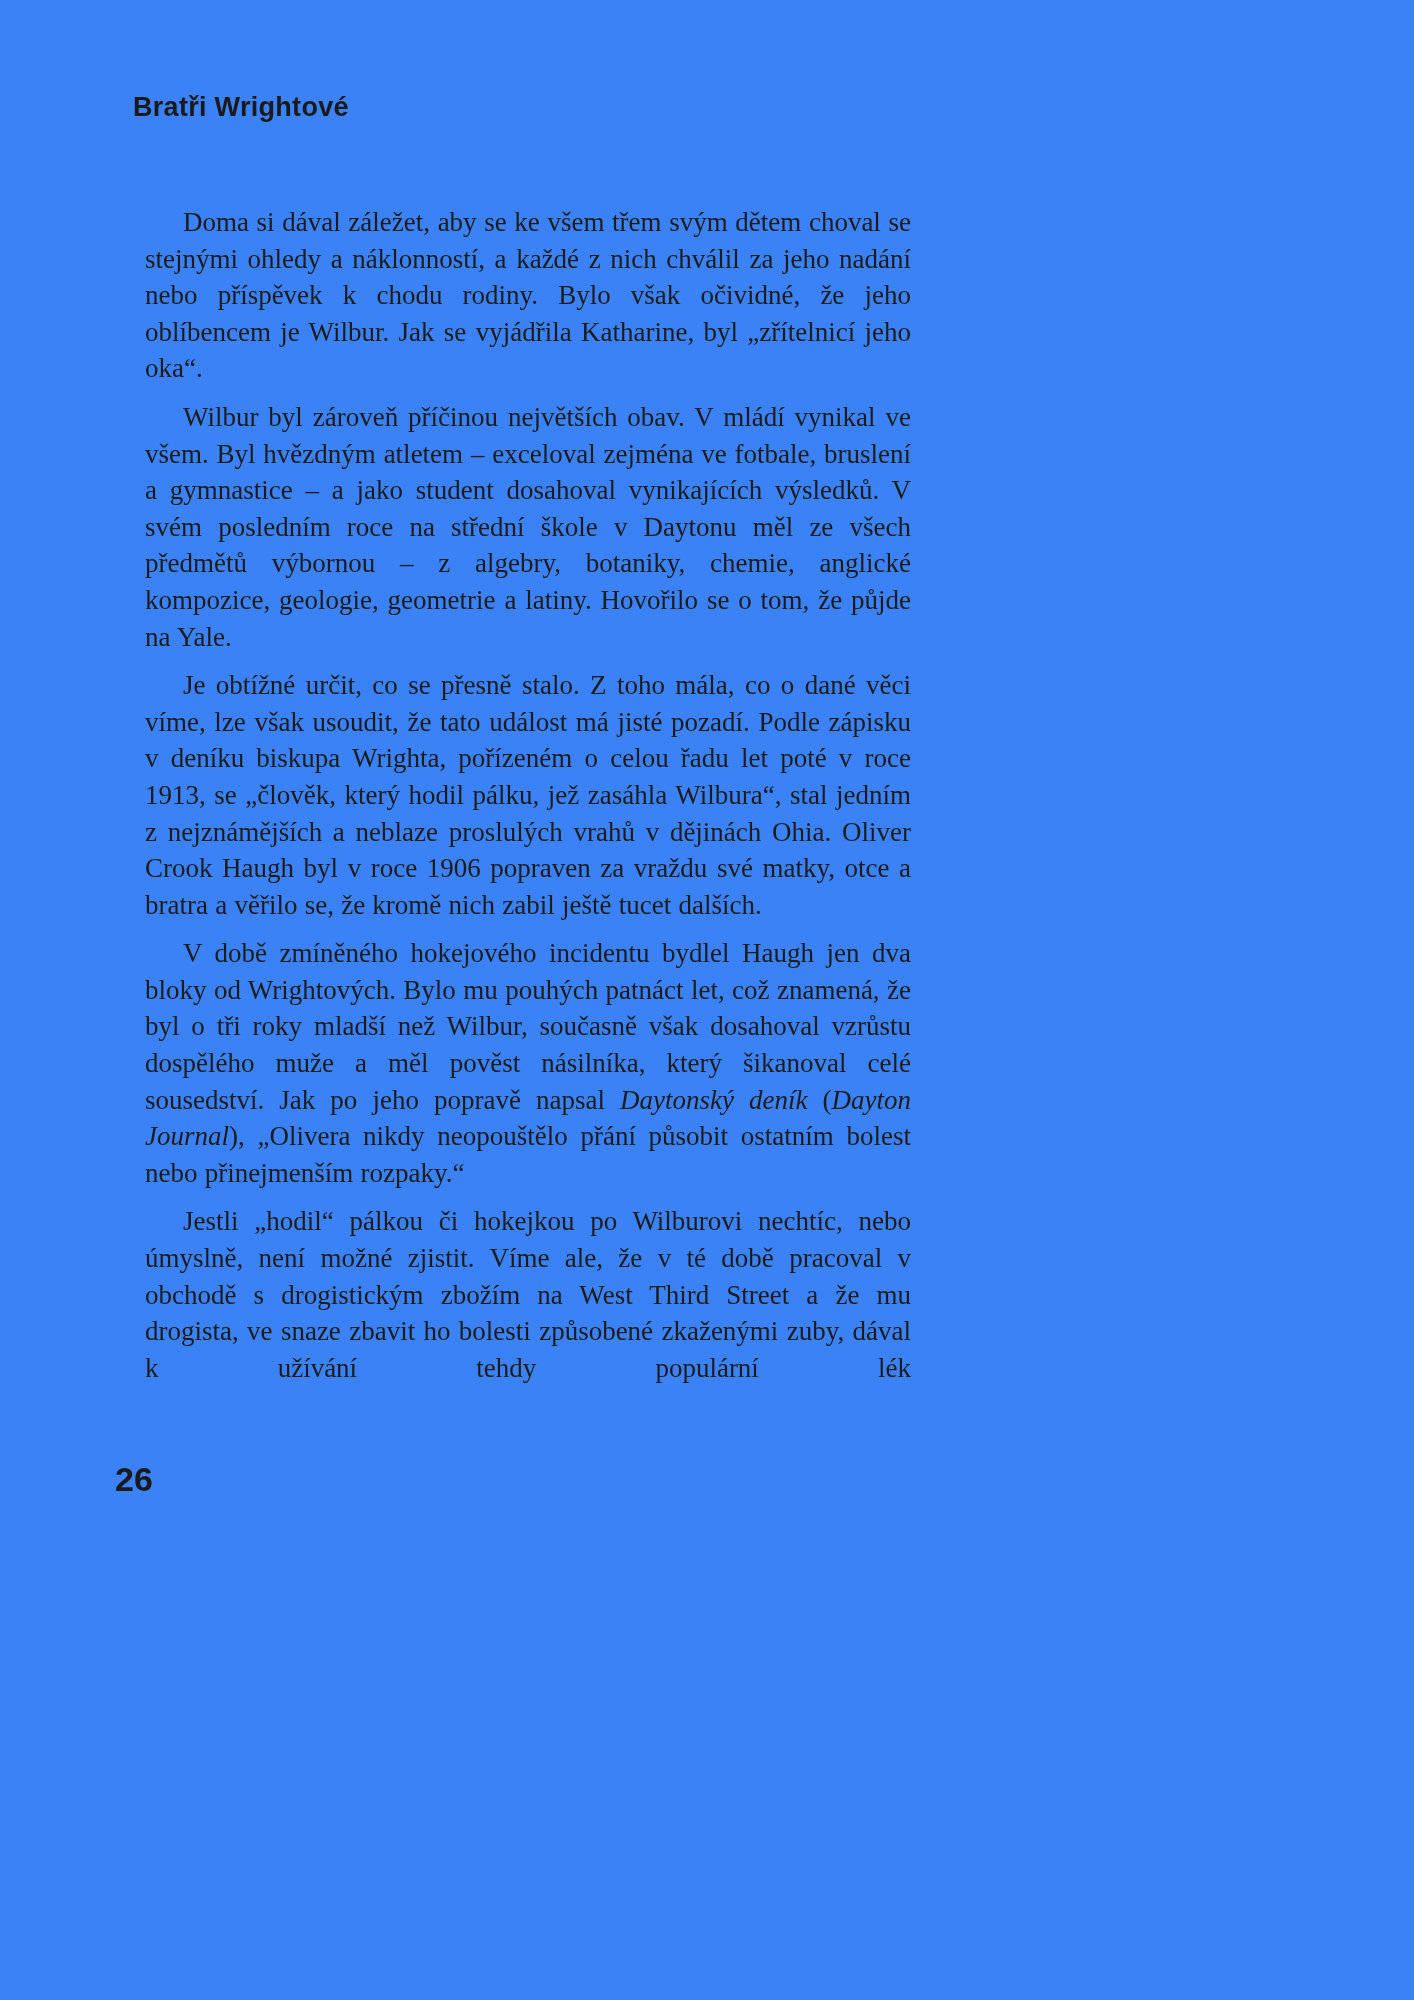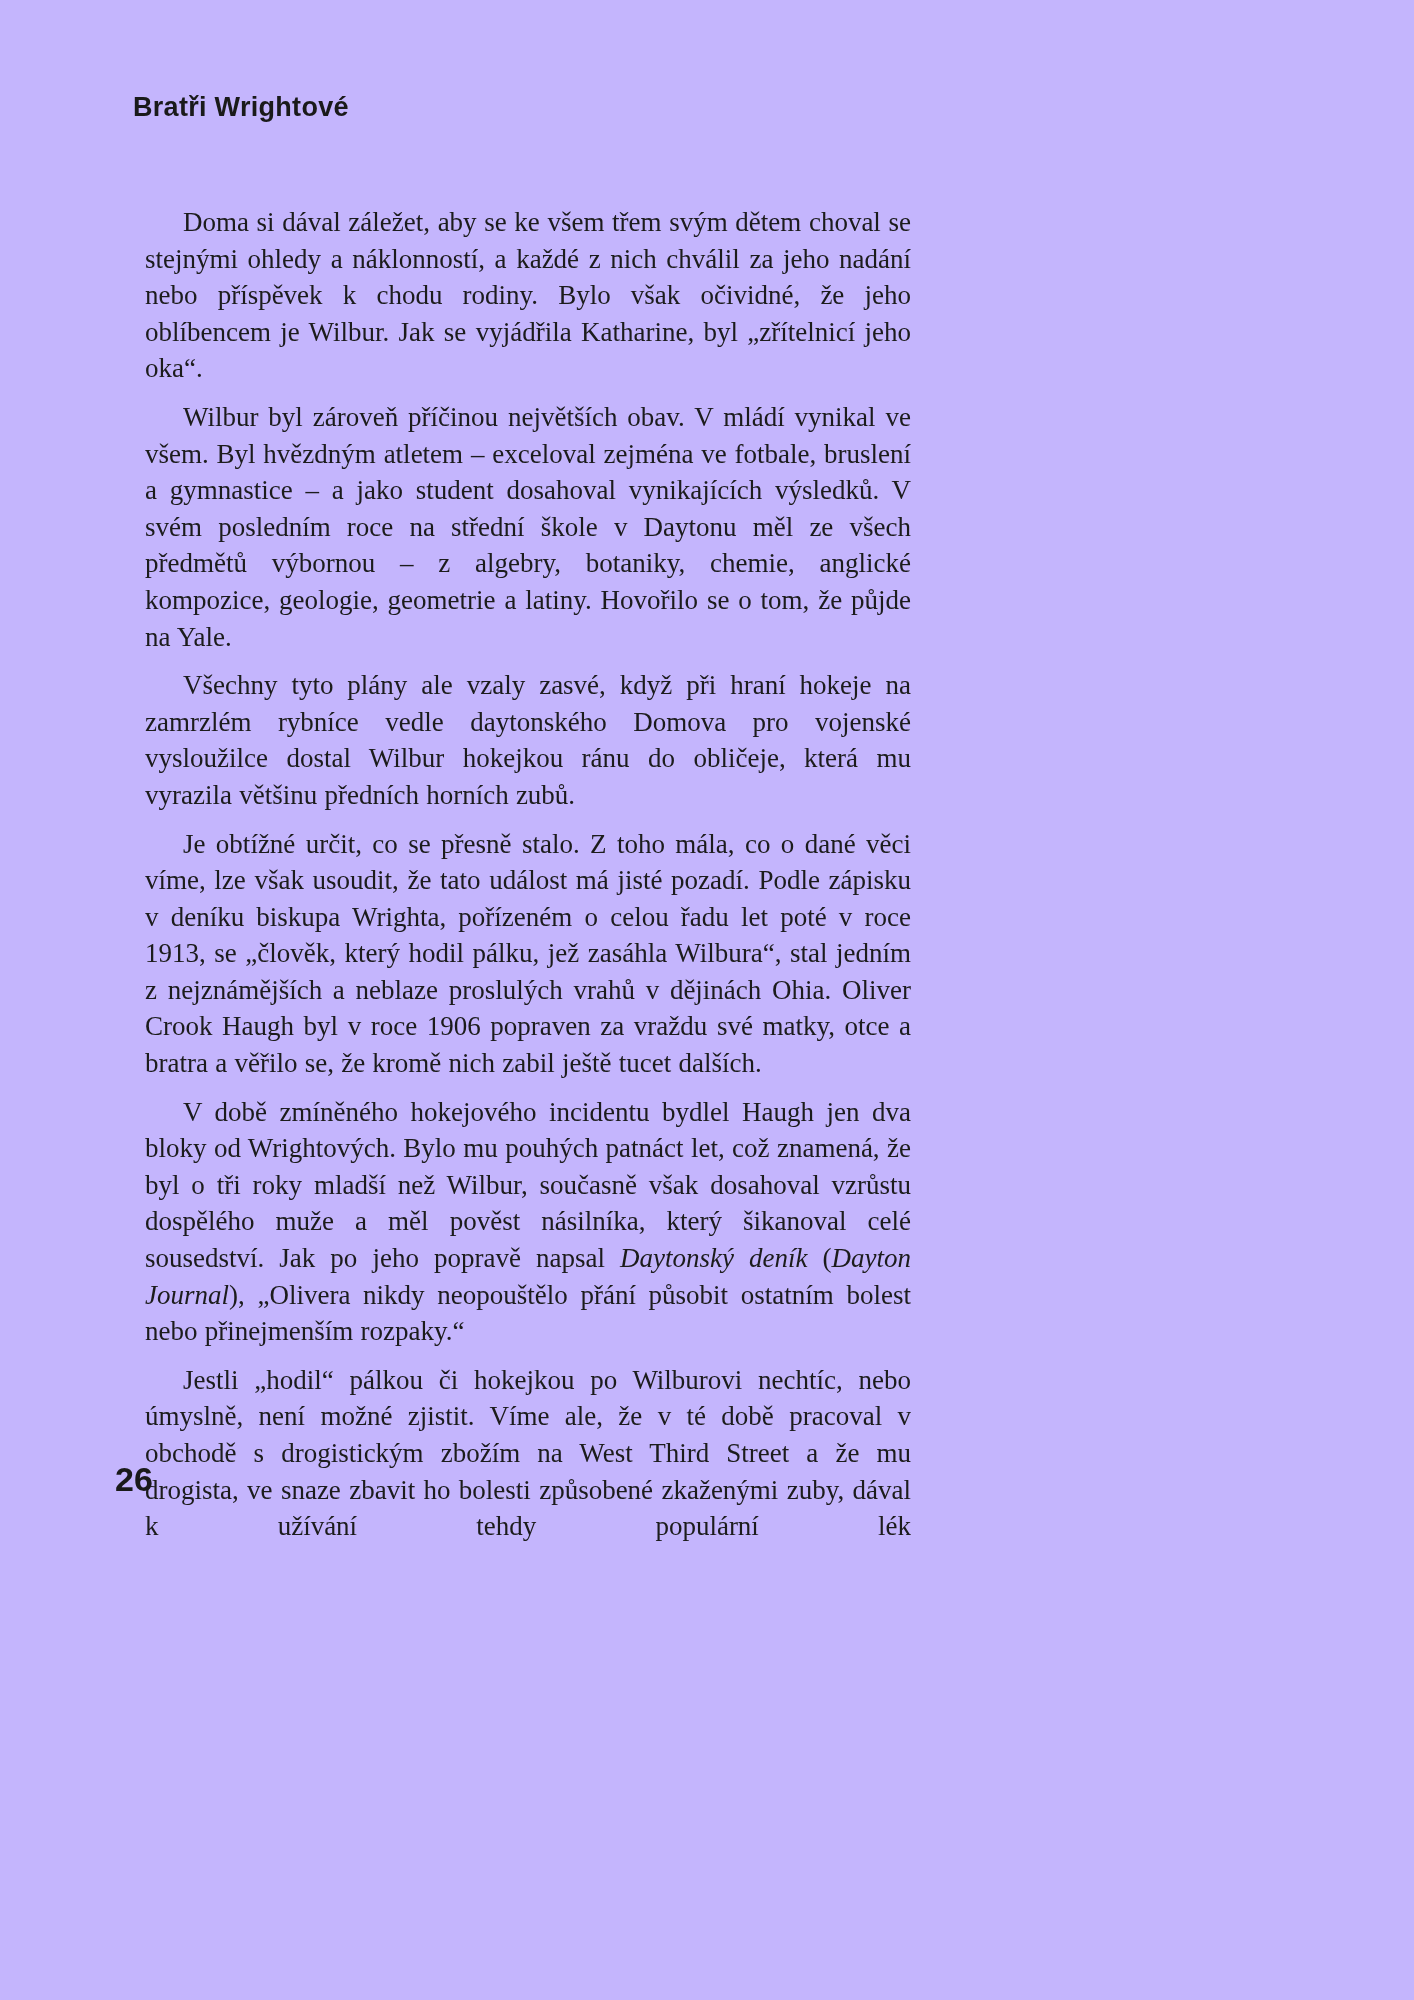--- a/index.html
+++ b/index.html
@@ -10,21 +10,21 @@
     width: 1414px;
     height: 2000px;
     background: #ffffff;
     position: relative;
     overflow: hidden;
     font-family: "Liberation Serif", serif;
   }
   .page {
     position: absolute;
     inset: 0;
-    background: #c4b5fd;
+    background: #3b82f6;
     text-decoration: underline;
   }
   .running-header {
     position: absolute;
     left: 133px;
     top: 92px;
     font-family: "Liberation Sans", sans-serif;
     font-weight: 700;
     font-size: 27px;
     letter-spacing: 0.3px;
@@ -66,21 +66,20 @@
 </head>
 <body>
 
 <div class="page">
 
   <div class="running-header">Bratři Wrightové</div>
 
   <div class="body-text">
       <p class="para"><span>Doma si dával záležet, aby se ke všem třem svým dětem choval se stejnými ohledy a náklonností, a každé z nich chválil za jeho nadání nebo příspěvek k chodu rodiny. Bylo však očividné, že jeho oblíbencem je Wilbur. Jak se vyjádřila Katharine, byl „zřítelnicí jeho oka“.</span></p>
       <p class="para"><span>Wilbur byl zároveň příčinou největších obav. V mládí vynikal ve všem. Byl hvězdným atletem – exceloval zejména ve fotbale, bruslení a gymnastice – a jako student dosahoval vynikajících výsledků. V svém posledním roce na střední škole v Daytonu měl ze všech předmětů výbornou – z algebry, botaniky, chemie, anglické kompozice, geologie, geometrie a latiny. Hovořilo se o tom, že půjde na Yale.</span></p>
-      <p class="para"><span>Všechny tyto plány ale vzaly zasvé, když při hraní hokeje na zamrzlém rybníce vedle daytonského Domova pro vojenské vysloužilce dostal Wilbur hokejkou ránu do obličeje, která mu vyrazila většinu předních horních zubů.</span></p>
       <p class="para"><span>Je obtížné určit, co se přesně stalo. Z toho mála, co o dané věci víme, lze však usoudit, že tato událost má jisté pozadí. Podle zápisku v deníku biskupa Wrighta, pořízeném o celou řadu let poté v roce 1913, se „člověk, který hodil pálku, jež zasáhla Wilbura“, stal jedním z nejznámějších a neblaze proslulých vrahů v dějinách Ohia. Oliver Crook Haugh byl v roce 1906 popraven za vraždu své matky, otce a bratra a věřilo se, že kromě nich zabil ještě tucet dalších.</span></p>
       <p class="para"><span>V době zmíněného hokejového incidentu bydlel Haugh jen dva bloky od Wrightových. Bylo mu pouhých patnáct let, což znamená, že byl o tři roky mladší než Wilbur, současně však dosahoval vzrůstu dospělého muže a měl pověst násilníka, který šikanoval celé sousedství. Jak po jeho popravě napsal </span><em>Daytonský deník</em><span> (</span><em>Dayton Journal</em><span>), „Olivera nikdy neopouštělo přání působit ostatním bolest nebo přinejmenším rozpaky.“</span></p>
       <p class="para para-continues"><span>Jestli „hodil“ pálkou či hokejkou po Wilburovi nechtíc, nebo úmyslně, není možné zjistit. Víme ale, že v té době pracoval v obchodě s drogistickým zbožím na West Third Street a že mu drogista, ve snaze zbavit ho bolesti způsobené zkaženými zuby, dával k užívání tehdy populární lék</span></p>
     </div>
 
   <div class="page-number">26</div>
 
 </div>
 
 </body></html>

